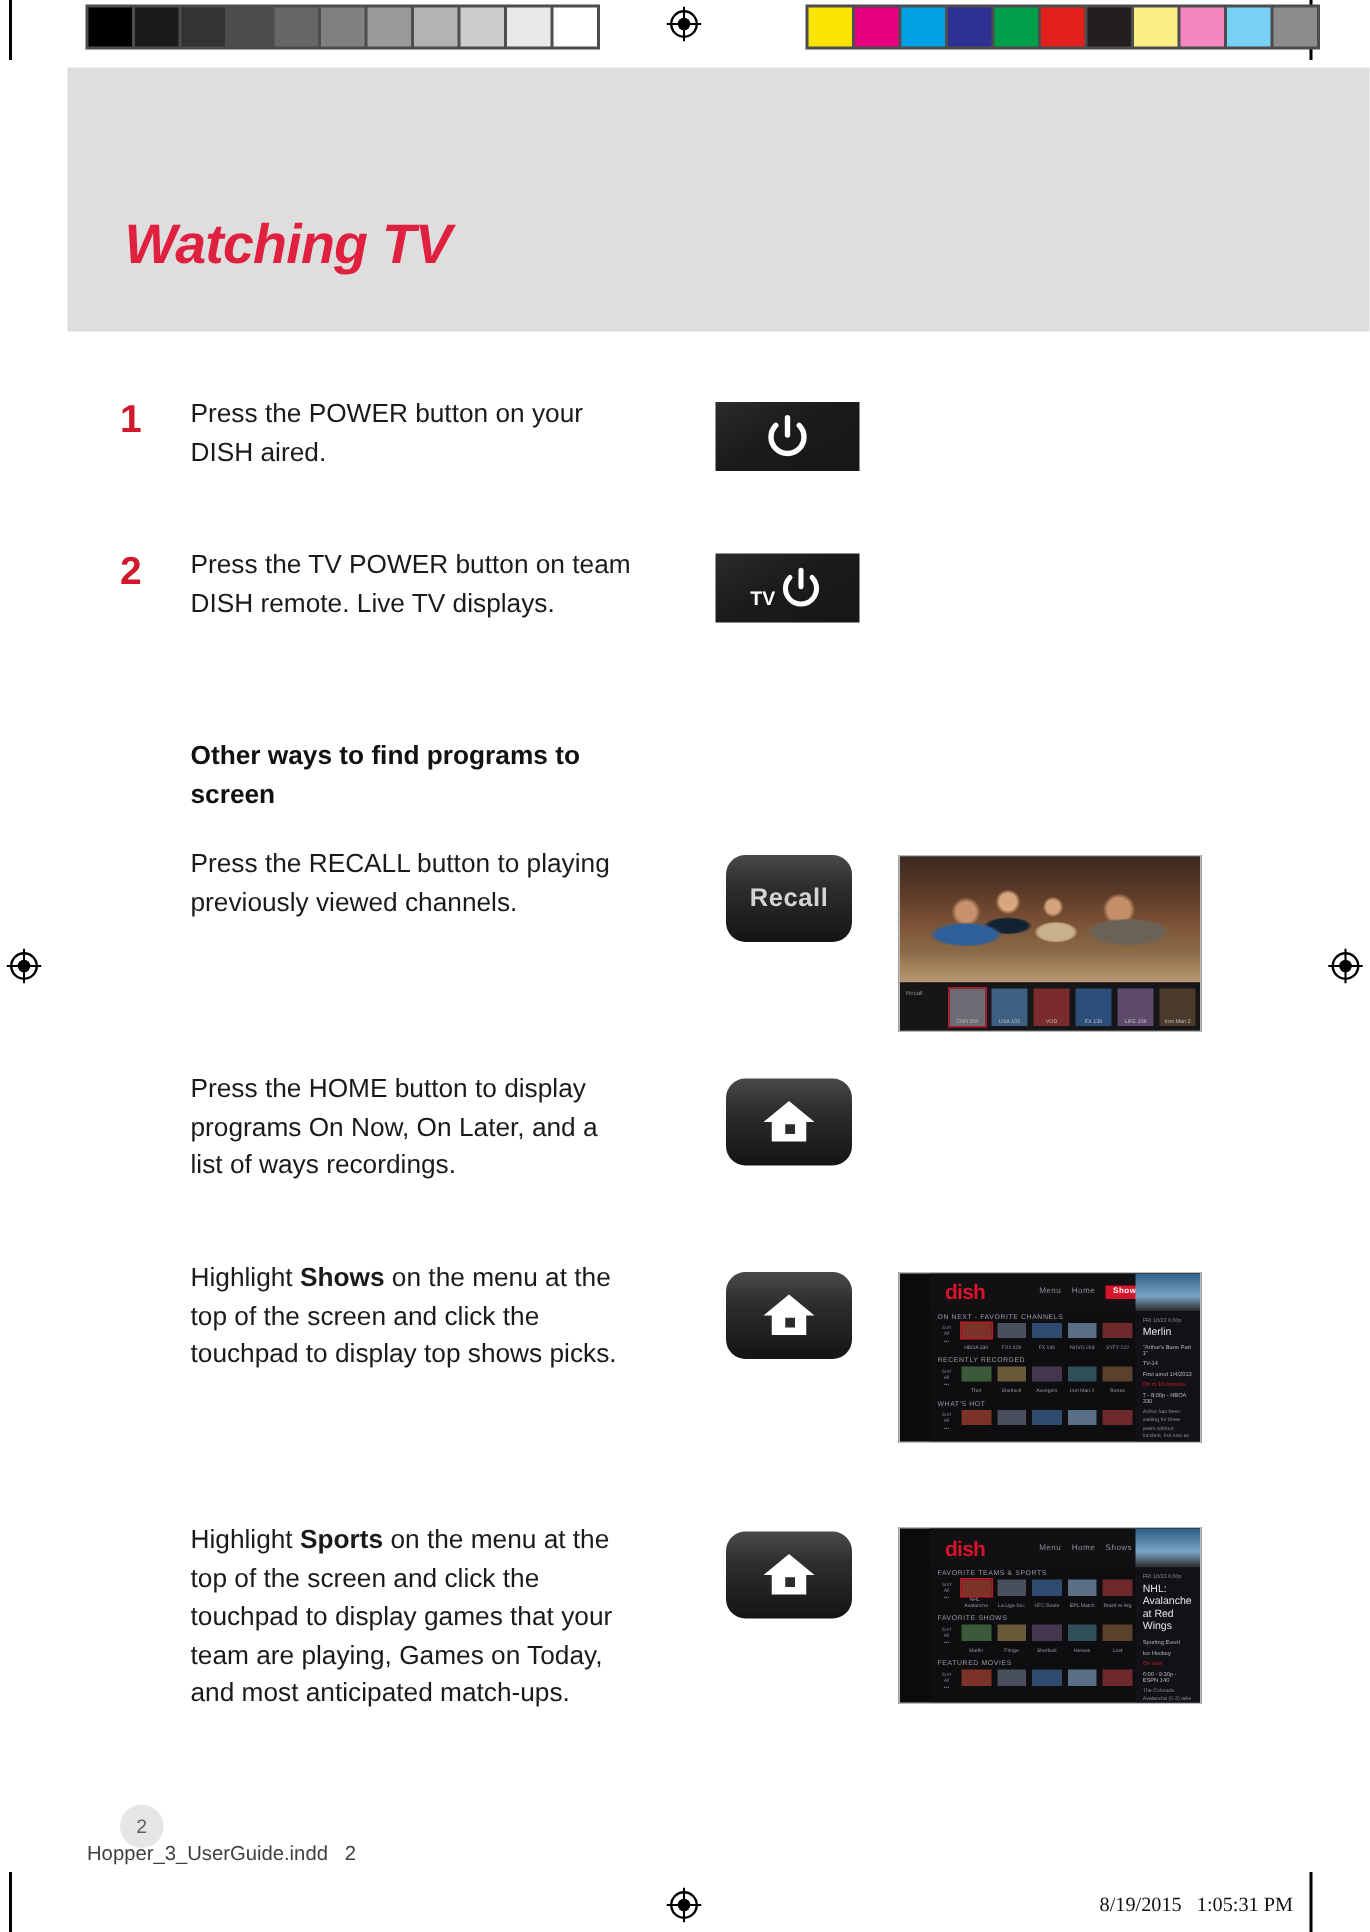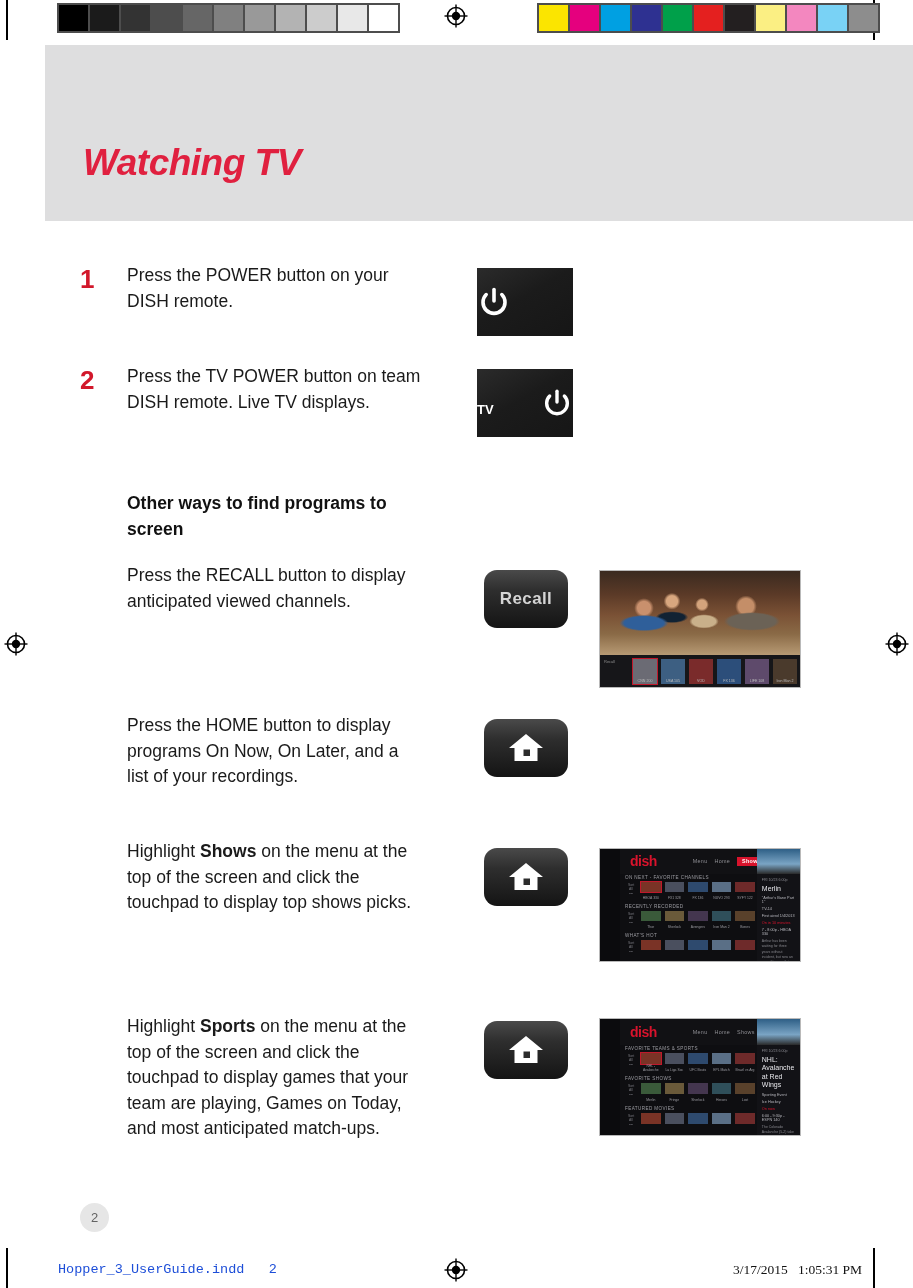--- a/index.html
+++ b/index.html
@@ -115,25 +115,25 @@
     line-height: 25.5px;
     font-weight: bold;
     color: #111;
     width: 300px;
   }
 
   
   .key-flat {
     position: absolute;
     width: 96px;
-    height: 68px;
+    height: 46px;
     background: linear-gradient(150deg, #2b2b2b 0%, #1b1b1b 45%, #161616 100%);
     display: flex;
     align-items: center;
-    justify-content: space-between;
+    justify-content: center;
   }
   .key-round {
     position: absolute;
     width: 84px;
     height: 58px;
     border-radius: 13px;
     background: linear-gradient(180deg, #4a4a4a 0%, #2e2e2e 35%, #141414 100%);
     display: flex;
     align-items: center;
     justify-content: center;
@@ -275,24 +275,24 @@
     border-radius: 50%;
     background: #e6e6e6;
     color: #636363;
     font-size: 13px;
     display: flex; align-items: center; justify-content: center;
   }
 
   
   .footer-left {
     position: absolute;
-    left: 58px; top: 1262px;
-    font-family: Liberation Mono, monospace;
+    left: 58px; top: 1228px;
+    font-family: Liberation Sans, sans-serif;
     font-size: 13.5px;
-    color: #1d4ed8;
+    color: #404040;
     white-space: pre;
   }
   .footer-right {
     position: absolute;
     left: 733px; top: 1262px;
     font-family: "Liberation Serif", serif;
     font-size: 13.5px;
     color: #111;
     white-space: pre;
   }
@@ -365,41 +365,41 @@
 </svg>
   </div>
 
 <div class="header-band">
   <h1 class="page-title">Watching TV</h1>
 </div>
 
 <div class="content">
 
   <div class="step-num" style="left:80px;  top:26px;">1</div>
-  <div class="step-text" style="left:127px; top:23px;">Press the POWER button on your DISH remote.</div>
+  <div class="step-text" style="left:127px; top:23px;">Press the POWER button on your DISH aired.</div>
   <div class="key-flat" style="left:477px; top:28px;">
     <svg class="pwr-svg" width="34" height="34" viewBox="0 0 34 34">
       <path d="M9.2 9.6 A11 11 0 1 0 24.8 9.6" fill="none" stroke="#ffffff" stroke-width="3.6" stroke-linecap="round"></path>
       <line x1="17" y1="4.5" x2="17" y2="16" stroke="#ffffff" stroke-width="3.6" stroke-linecap="round"></line>
     </svg>
   </div>
 
   <div class="step-num" style="left:80px;  top:127px;">2</div>
   <div class="step-text" style="left:127px; top:124px;">Press the TV POWER button on team DISH remote.  Live TV displays.</div>
   <div class="key-flat" style="left:477px; top:129px;">
     <span class="tv-mark">TV</span>
     <svg class="pwr-svg" width="32" height="32" viewBox="0 0 34 34">
       <path d="M9.2 9.6 A11 11 0 1 0 24.8 9.6" fill="none" stroke="#ffffff" stroke-width="3.6" stroke-linecap="round"></path>
       <line x1="17" y1="4.5" x2="17" y2="16" stroke="#ffffff" stroke-width="3.6" stroke-linecap="round"></line>
     </svg>
   </div>
 
   <div class="sub-head" style="left:127px; top:251px;">Other ways to find programs to screen</div>
 
-  <div class="step-text" style="left:127px; top:323px;">Press the RECALL button to display anticipated viewed channels.</div>
+  <div class="step-text" style="left:127px; top:323px;">Press the RECALL button to playing previously viewed channels.</div>
   <div class="key-round" style="left:484px; top:330px;">
     <span class="key-label-recall">Recall</span>
   </div>
   <div class="tv-shot with-border" style="left:599px; top:330px; width:200px; height:116px;">
     <div class="recall-photo"></div>
     <div class="recall-strip">
       <div class="rs-label">Recall</div>
       <div class="recall-tiles" id="recall-tiles">
           <div class="rt sel" style="background: rgb(107, 107, 116);">
             <div class="cap">CNN 200</div>
@@ -416,21 +416,21 @@
           <div class="rt" style="background: rgb(94, 74, 107);">
             <div class="cap">LIFE 108</div>
           </div>
           <div class="rt" style="background: rgb(74, 58, 44);">
             <div class="cap">Iron Man 2</div>
           </div>
         </div>
     </div>
   </div>
 
-  <div class="step-text" style="left:127px; top:473px;">Press the HOME button to display programs On Now, On Later, and a list of your recordings.</div>
+  <div class="step-text" style="left:127px; top:473px;">Press the HOME button to display programs On Now, On Later, and a list of ways recordings.</div>
   <div class="key-round" style="left:484px; top:479px;">
     <svg width="38" height="34" viewBox="0 0 38 34">
       <path d="M19 3 L36 17 L30.5 17 L30.5 30 L7.5 30 L7.5 17 L2 17 Z" fill="#ffffff"></path>
       <rect x="16.5" y="18.5" width="6.5" height="6.5" fill="#2c2c2c"></rect>
     </svg>
   </div>
 
   <div class="step-text" style="left:127px; top:599px;"><span>Highlight </span><b>Shows</b><span> on the menu at the top of the screen and click the touchpad to display top shows picks.</span></div>
   <div class="key-round" style="left:484px; top:608px;">
     <svg width="38" height="34" viewBox="0 0 38 34">
@@ -666,13 +666,13 @@
         <div class="de">The Colorado Avalanche (5-2) take on the Detroit Red Wings (1-54) at Joe Louis Arena.</div>
       </div>
     </div>
   </div>
 
 </div>
 
 <div class="page-badge">2</div>
 
 <div class="footer-left">Hopper_3_UserGuide.indd   2</div>
-<div class="footer-right">3/17/2015   1:05:31 PM</div>
+<div class="footer-right">8/19/2015   1:05:31 PM</div>
 
 </body></html>

